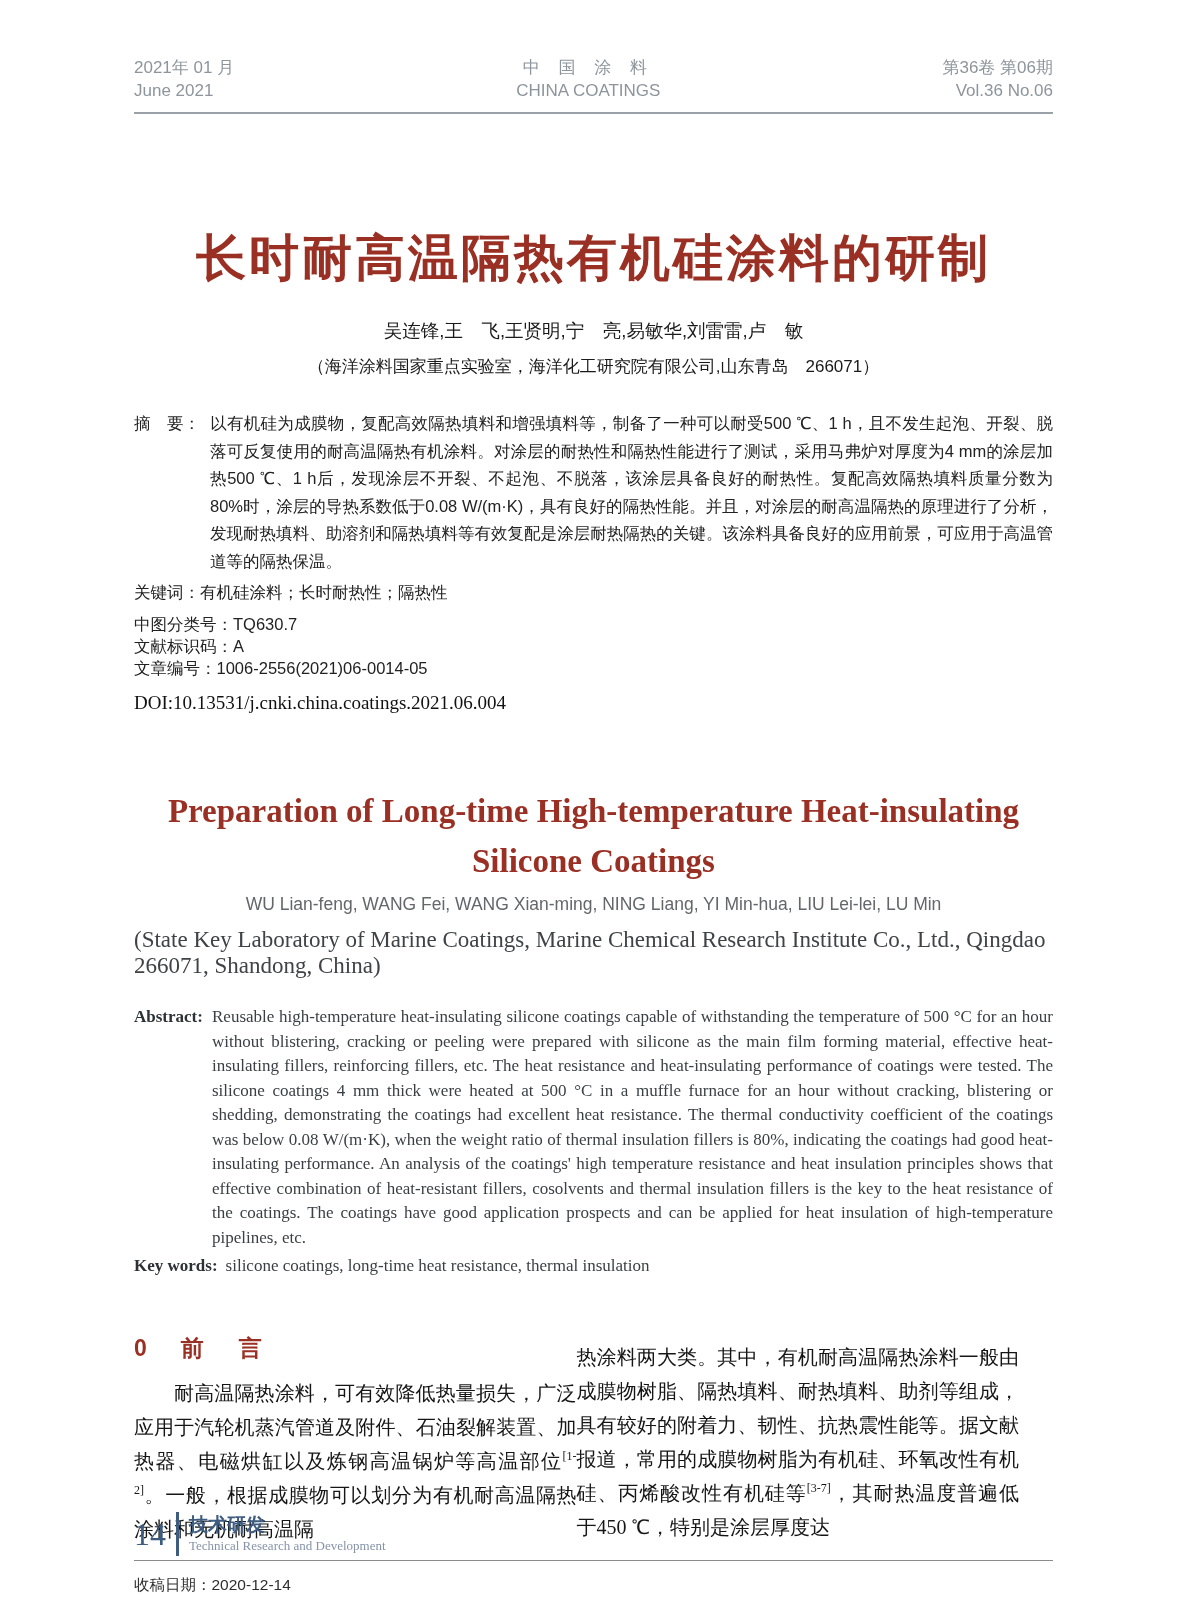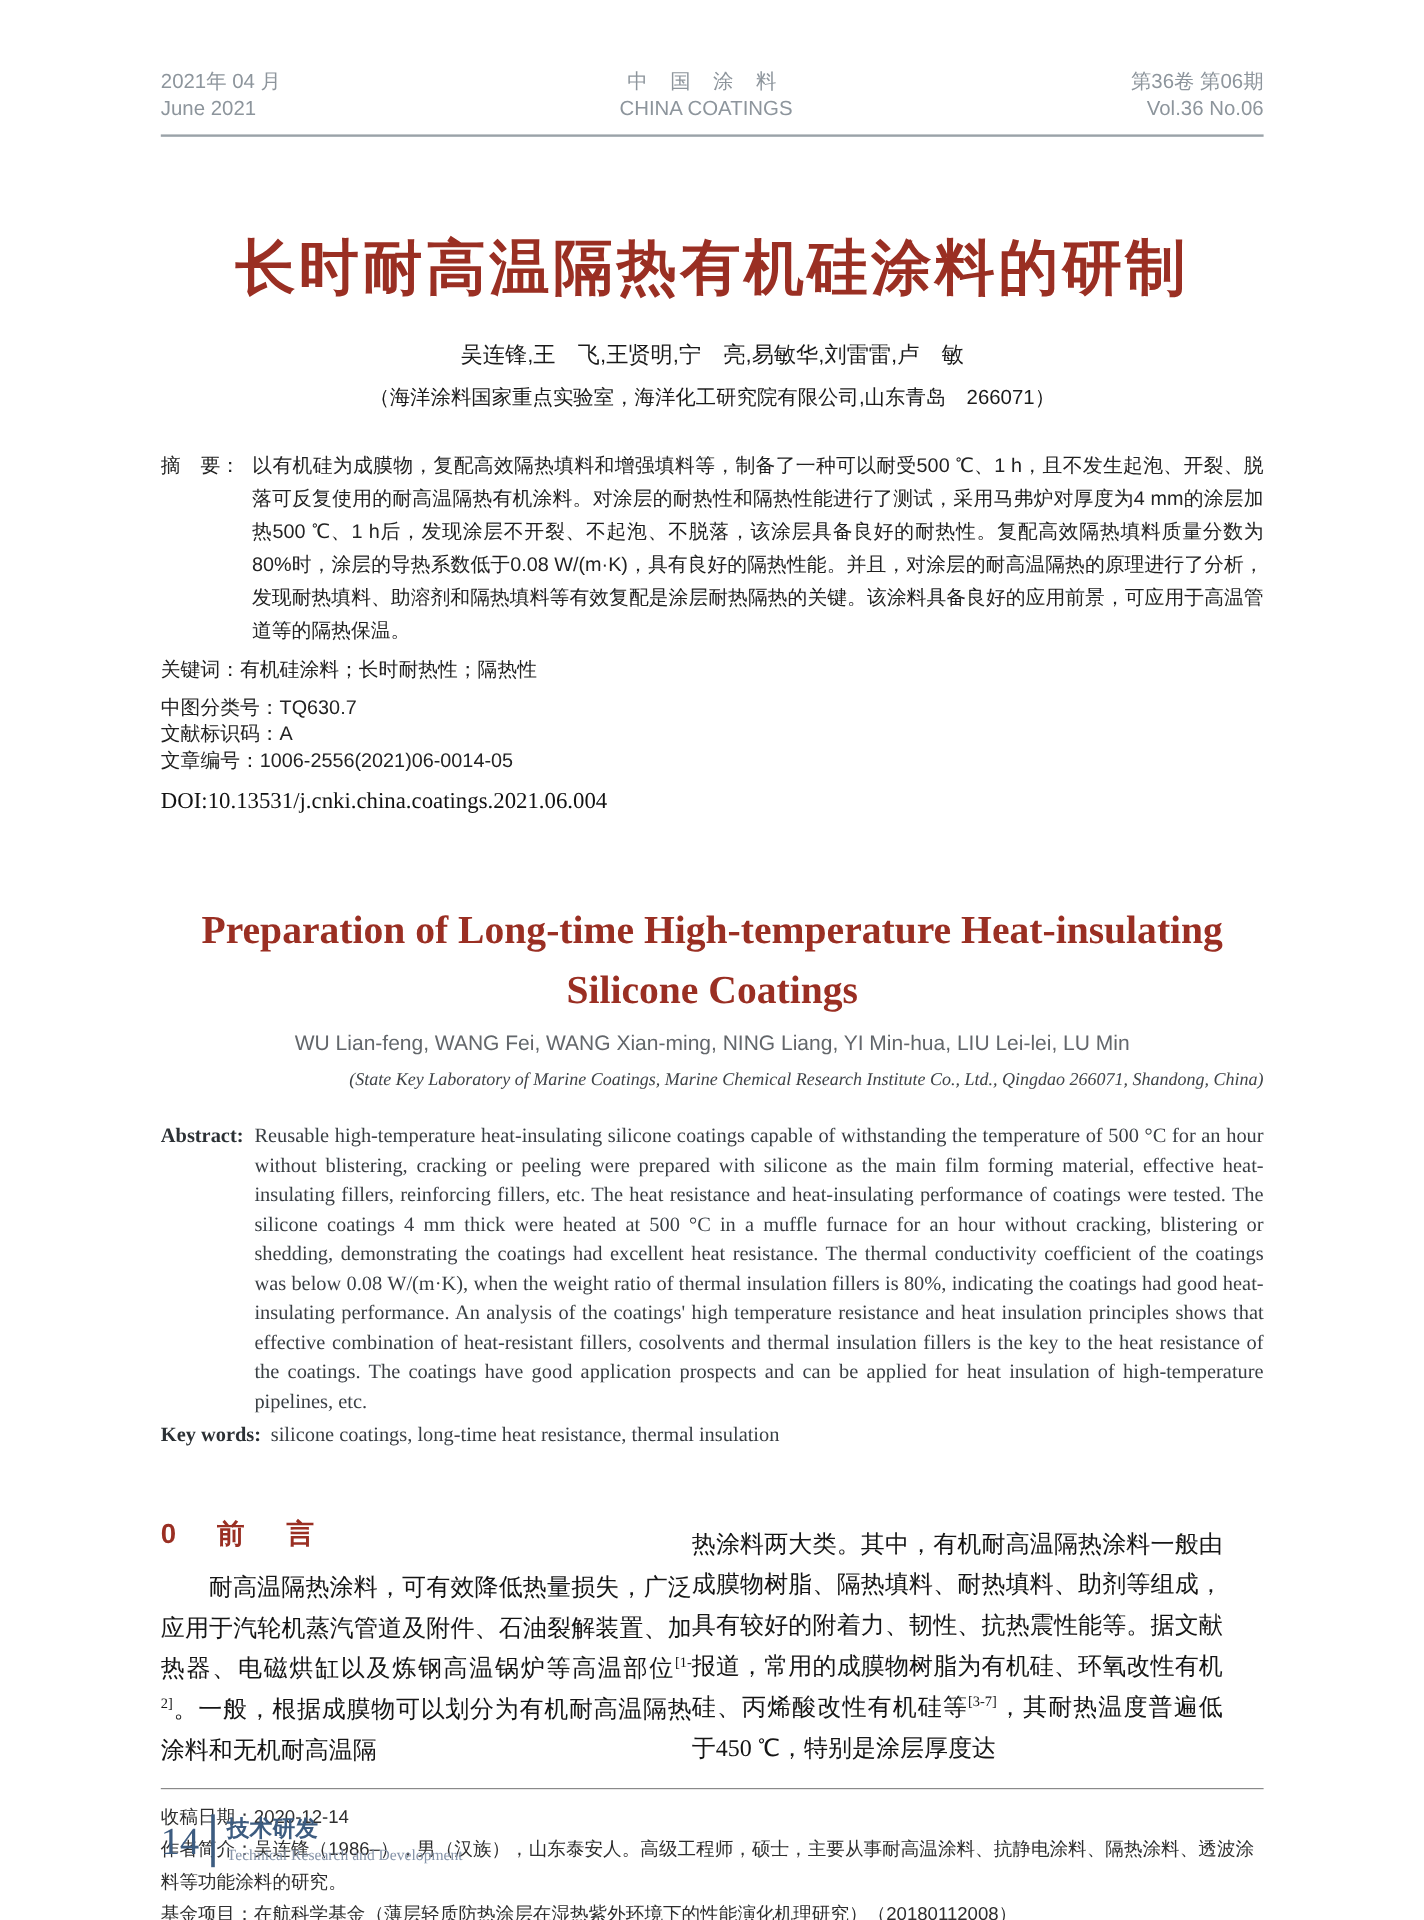--- a/index.html
+++ b/index.html
@@ -17,21 +17,21 @@
     padding-top:56px; padding-bottom:10px;
     border-bottom:2px solid #9aa2a8;
     color:#8d959c; font-size:17px; line-height:23px;
   }
   .hcell.center { text-align:center; }
   .hcell.right  { text-align:right; }
   .journal-zh { letter-spacing:7px; }
 
   
   .title-zh {
-    margin-top:79px; text-align:center;
+    margin-top:114px; text-align:center;
     font-size:50px; font-weight:700; letter-spacing:3px;
     color:#9a2f23; line-height:60px;
   }
   .authors-zh { margin-top:30px; text-align:center; font-size:18.5px; color:#1a1a1a; }
   .affil-zh   { margin-top:12px; text-align:center; font-size:17px; color:#1a1a1a; }
 
   
   .abstract-zh {
     margin-top:32px; font-size:16.5px; line-height:27.5px;
     text-align:justify; color:#222;
@@ -45,23 +45,23 @@
   .doi-line { margin-top:12px; font-family:"Liberation Serif", serif; font-size:19px; color:#111; }
 
   
   .title-en {
     margin-top:72px; text-align:center;
     font-family:"Liberation Serif", serif; font-weight:700;
     font-size:33px; line-height:50px; color:#9a2f23;
   }
   .authors-en { margin-top:8px; text-align:center; font-size:17.5px; color:#63676b; }
   .affil-en {
-    margin-top:12px; text-align:right;
-    font-family:"Liberation Serif", serif; font-style:italic;
-    font-size:15px; color:#3f4347;
+    margin-top:12px; text-align:left;
+    font-family:"Liberation Serif", serif; 
+    font-size:23px; color:#3f4347;
   }
 
   
   .abstract-en {
     margin-top:26px; font-family:"Liberation Serif", serif;
     font-size:17px; line-height:24.5px; text-align:justify; color:#3a3f44;
     padding-left:78px; text-indent:-78px;
   }
   .hang-label-en { display:inline-block; width:78px; text-indent:0; font-weight:700; color:#2c3135; }
   .keywords-en { margin-top:6px; font-family:"Liberation Serif", serif; font-size:17px; color:#3a3f44; }
@@ -103,21 +103,21 @@
   .fen { font-family:"Liberation Serif", serif; font-size:13px; color:#8593a8; line-height:18px; }
 </style>
 </head>
 <body>
 
 <div class="page">
   <div class="content">
 
     <header class="page-header">
       <div class="hcell left">
-        <div>2021年 04 月</div>
+        <div>2021年 01 月</div>
         <div>June 2021</div>
       </div>
       <div class="hcell center">
         <div class="journal-zh">中 国 涂 料</div>
         <div>CHINA COATINGS</div>
       </div>
       <div class="hcell right">
         <div>第36卷 第06期</div>
         <div>Vol.36  No.06</div>
       </div>

